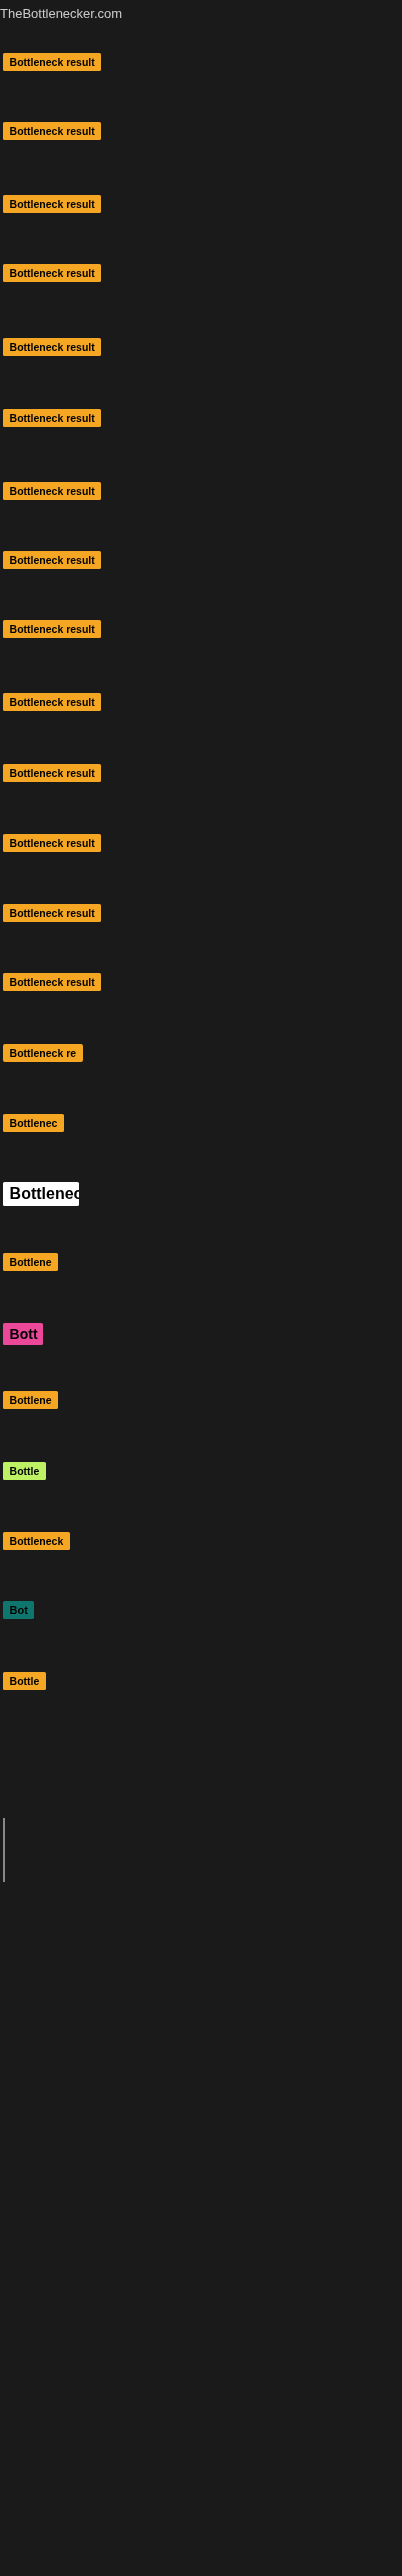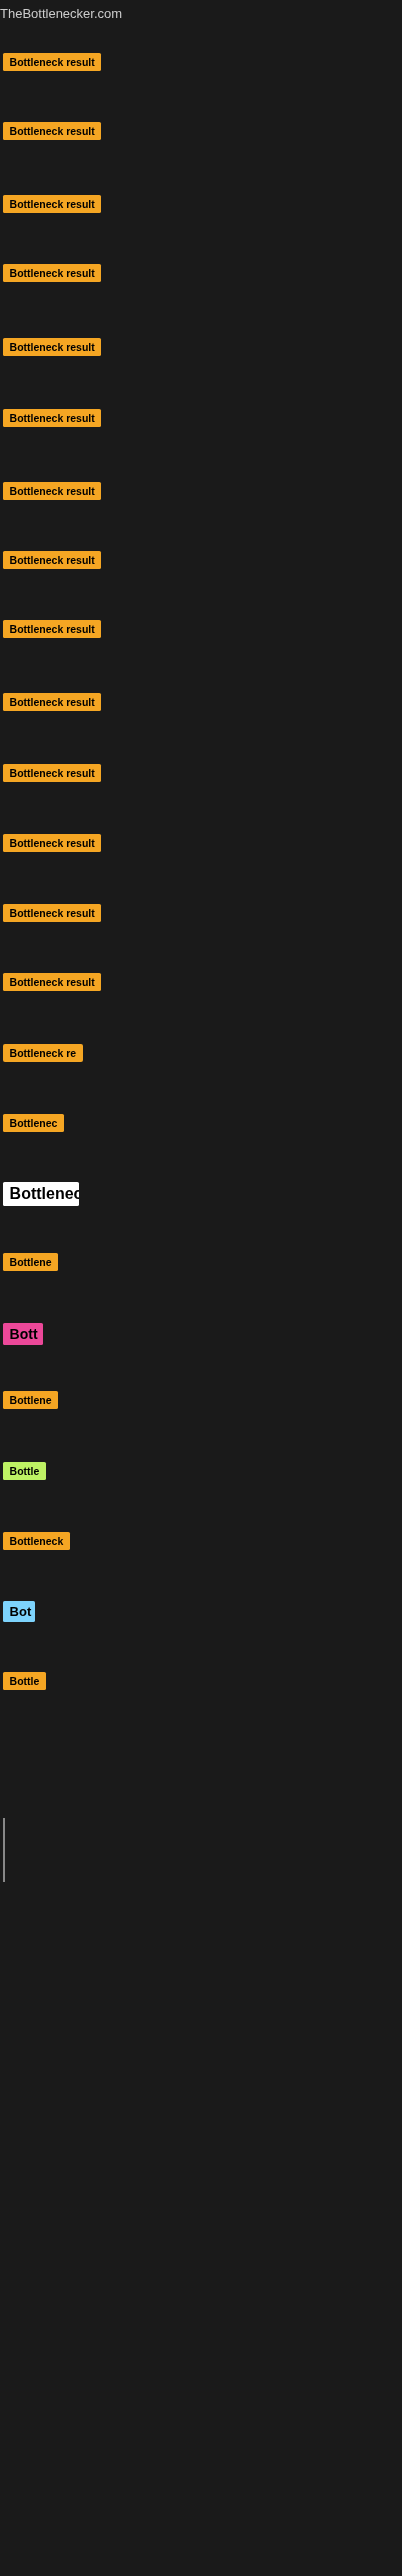--- a/index.html
+++ b/index.html
@@ -47,21 +47,21 @@
       <div style="position: absolute; top: 873px; left: 3.2px;"><span style="background-color: rgb(245, 166, 35); color: rgb(0, 0, 0); font-size: 10.5px; font-weight: bold; padding: 3.2px 6.4px; display: inline-block; border-radius: 1.6px; white-space: nowrap; overflow: hidden; max-width: 105px;">Bottleneck result</span></div>
       <div style="position: absolute; top: 942px; left: 3.2px;"><span style="background-color: rgb(245, 166, 35); color: rgb(0, 0, 0); font-size: 10.5px; font-weight: bold; padding: 3.2px 6.4px; display: inline-block; border-radius: 1.6px; white-space: nowrap; overflow: hidden; max-width: 101px;">Bottleneck result</span></div>
       <div style="position: absolute; top: 1013px; left: 3.2px;"><span style="background-color: rgb(245, 166, 35); color: rgb(0, 0, 0); font-size: 10.5px; font-weight: bold; padding: 3.2px 6.4px; display: inline-block; border-radius: 2px; white-space: nowrap; overflow: hidden; max-width: 89px;">Bottleneck re</span></div>
       <div style="position: absolute; top: 1083px; left: 3.2px; text-align: center;"><span style="background-color: rgb(245, 166, 35); color: rgb(0, 0, 0); font-size: 10.5px; font-weight: bold; padding: 3.2px 6.4px; display: inline-block; border-radius: 1.6px; white-space: nowrap; overflow: hidden; max-width: 68px;">Bottlenec</span></div>
       <div style="position: absolute; top: 1151px; left: 3.2px;"><span style="background-color: #ffffff; color: rgb(0, 0, 0); font-size: 16px; font-weight: bold; padding: 3.2px 6.4px; display: inline-block; border-radius: 1.6px; white-space: nowrap; overflow: hidden; max-width: 76px;">Bottleneck r</span></div>
       <div style="position: absolute; top: 1222px; left: 3.2px;"><span style="background-color: rgb(245, 166, 35); color: rgb(0, 0, 0); font-size: 10.5px; font-weight: bold; padding: 3.2px 6.4px; display: inline-block; border-radius: 1.6px; white-space: nowrap; overflow: hidden; max-width: 64px;">Bottlene</span></div>
       <div style="position: absolute; top: 1292px; left: 3.2px;"><span style="background-color: #ec4899; color: rgb(0, 0, 0); font-size: 14px; font-weight: bold; padding: 3.2px 6.4px; display: inline-block; border-radius: 1.6px; white-space: nowrap; overflow: hidden; max-width: 40px;">Bott</span></div>
       <div style="position: absolute; top: 1360px; left: 3.2px;"><span style="background-color: rgb(245, 166, 35); color: rgb(0, 0, 0); font-size: 10.5px; font-weight: bold; padding: 3.2px 6.4px; display: inline-block; border-radius: 1.6px; white-space: nowrap; overflow: hidden; max-width: 64px;">Bottlene</span></div>
       <div style="position: absolute; top: 1431px; left: 3.2px;"><span style="background-color: #bef264; color: rgb(0, 0, 0); font-size: 10.5px; font-weight: bold; padding: 3.2px 6.4px; display: inline-block; border-radius: 1.6px; white-space: nowrap; overflow: hidden; max-width: 52px;">Bottle</span></div>
       <div style="position: absolute; top: 1501px; left: 3.2px;"><span style="background-color: rgb(245, 166, 35); color: rgb(0, 0, 0); font-size: 10.5px; font-weight: bold; padding: 3.2px 6.4px; display: inline-block; border-radius: 1.6px; white-space: nowrap; overflow: hidden; max-width: 72px;">Bottleneck</span></div>
-      <div style="position: absolute; top: 1570px; left: 3.2px;"><span style="background-color: #7dd3fc; color: rgb(0, 0, 0); font-size: 13px; font-weight: bold; padding: 3.2px 6.4px; display: inline-block; border-radius: 1.6px; white-space: nowrap; overflow: hidden; max-width: 32px;">Bot</span></div>
+      <div style="position: absolute; top: 1570px; left: 3.2px;"><span style="background-color: #0f766e; color: rgb(0, 0, 0); font-size: 11px; font-weight: bold; padding: 3.2px 6.4px; display: inline-block; border-radius: 1.6px; white-space: nowrap; overflow: hidden; max-width: 32px;">Bot</span></div>
       <div style="position: absolute; top: 1641px; left: 3.2px;"><span style="background-color: rgb(245, 166, 35); color: rgb(0, 0, 0); font-size: 10.5px; font-weight: bold; padding: 3.2px 6.4px; display: inline-block; border-radius: 1.6px; white-space: nowrap; overflow: hidden; max-width: 58px;">Bottle</span></div>
     </div>
 
   <div style="width:1.6px; height:64px; background:#888; margin: 16px 3.2px;"></div>
 
   <div style="height:644px;"></div>
 </div>
 
 
 </body></html>

